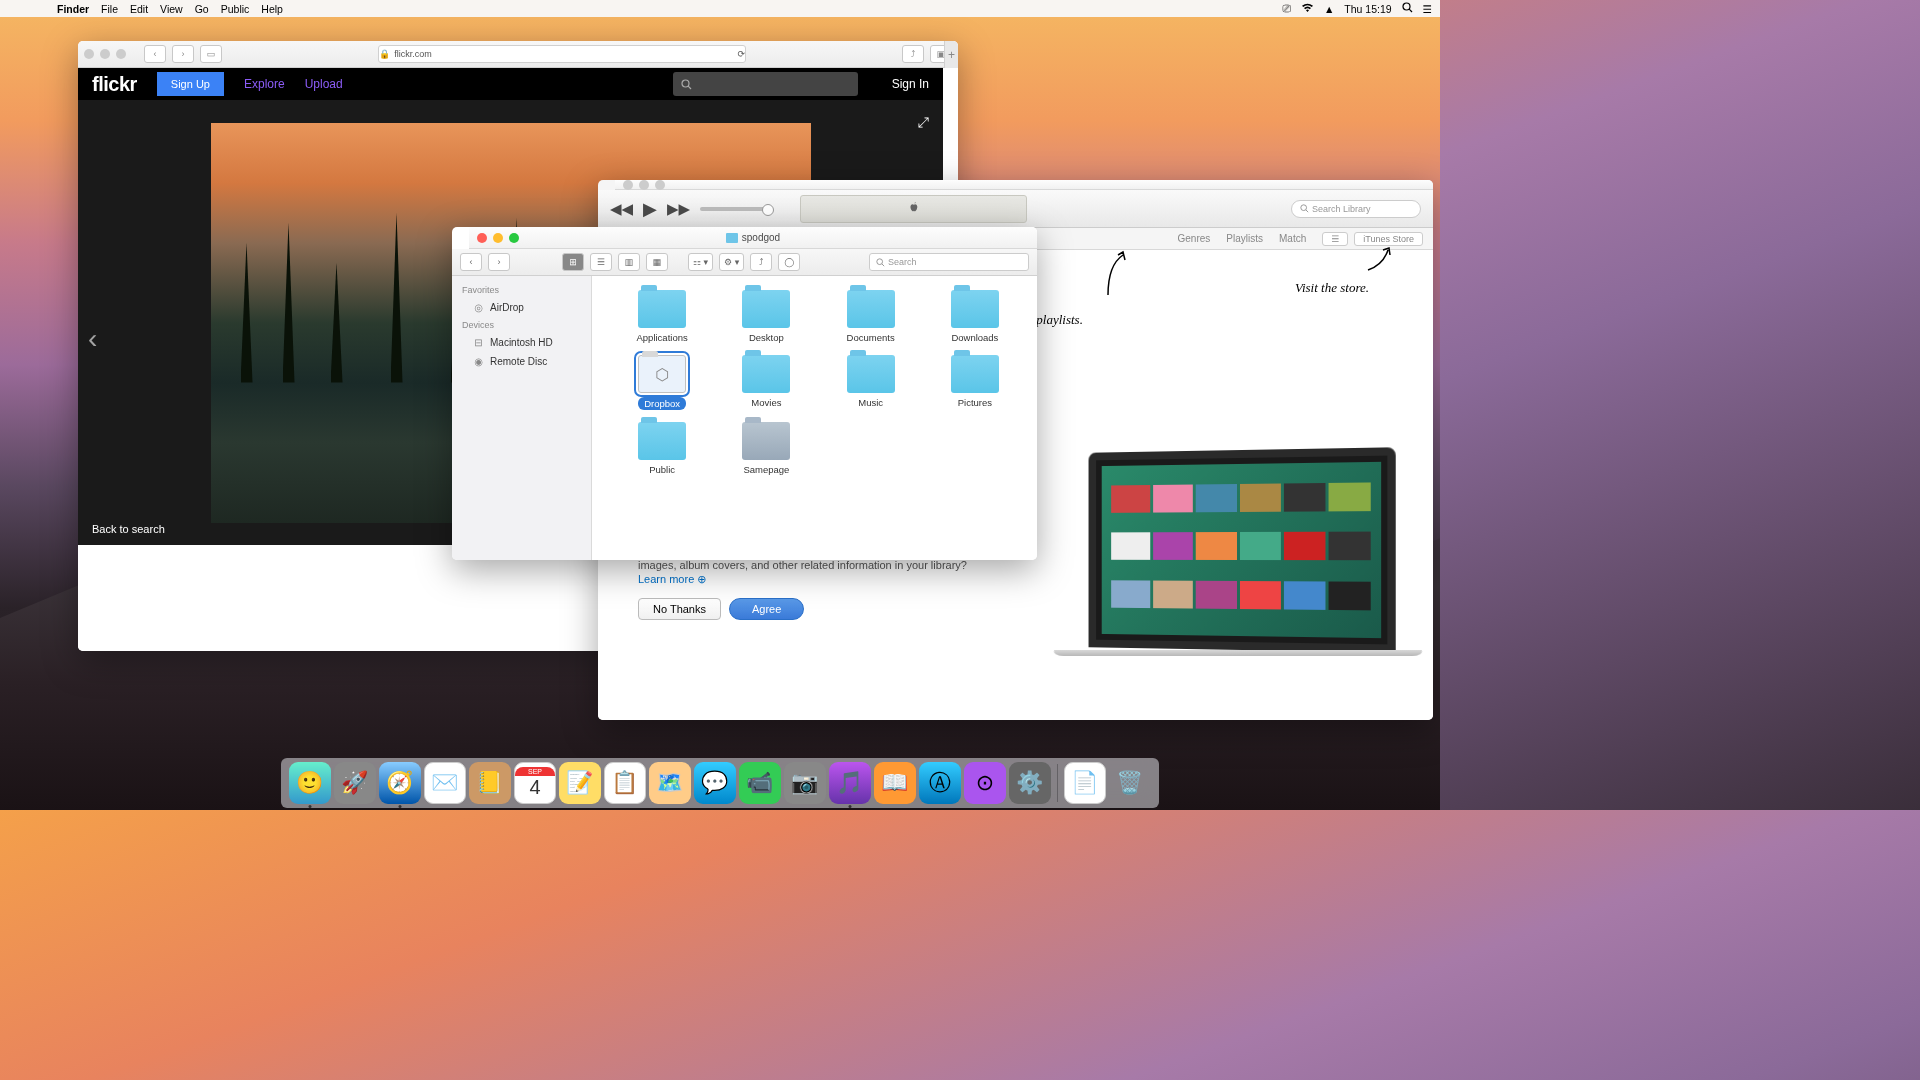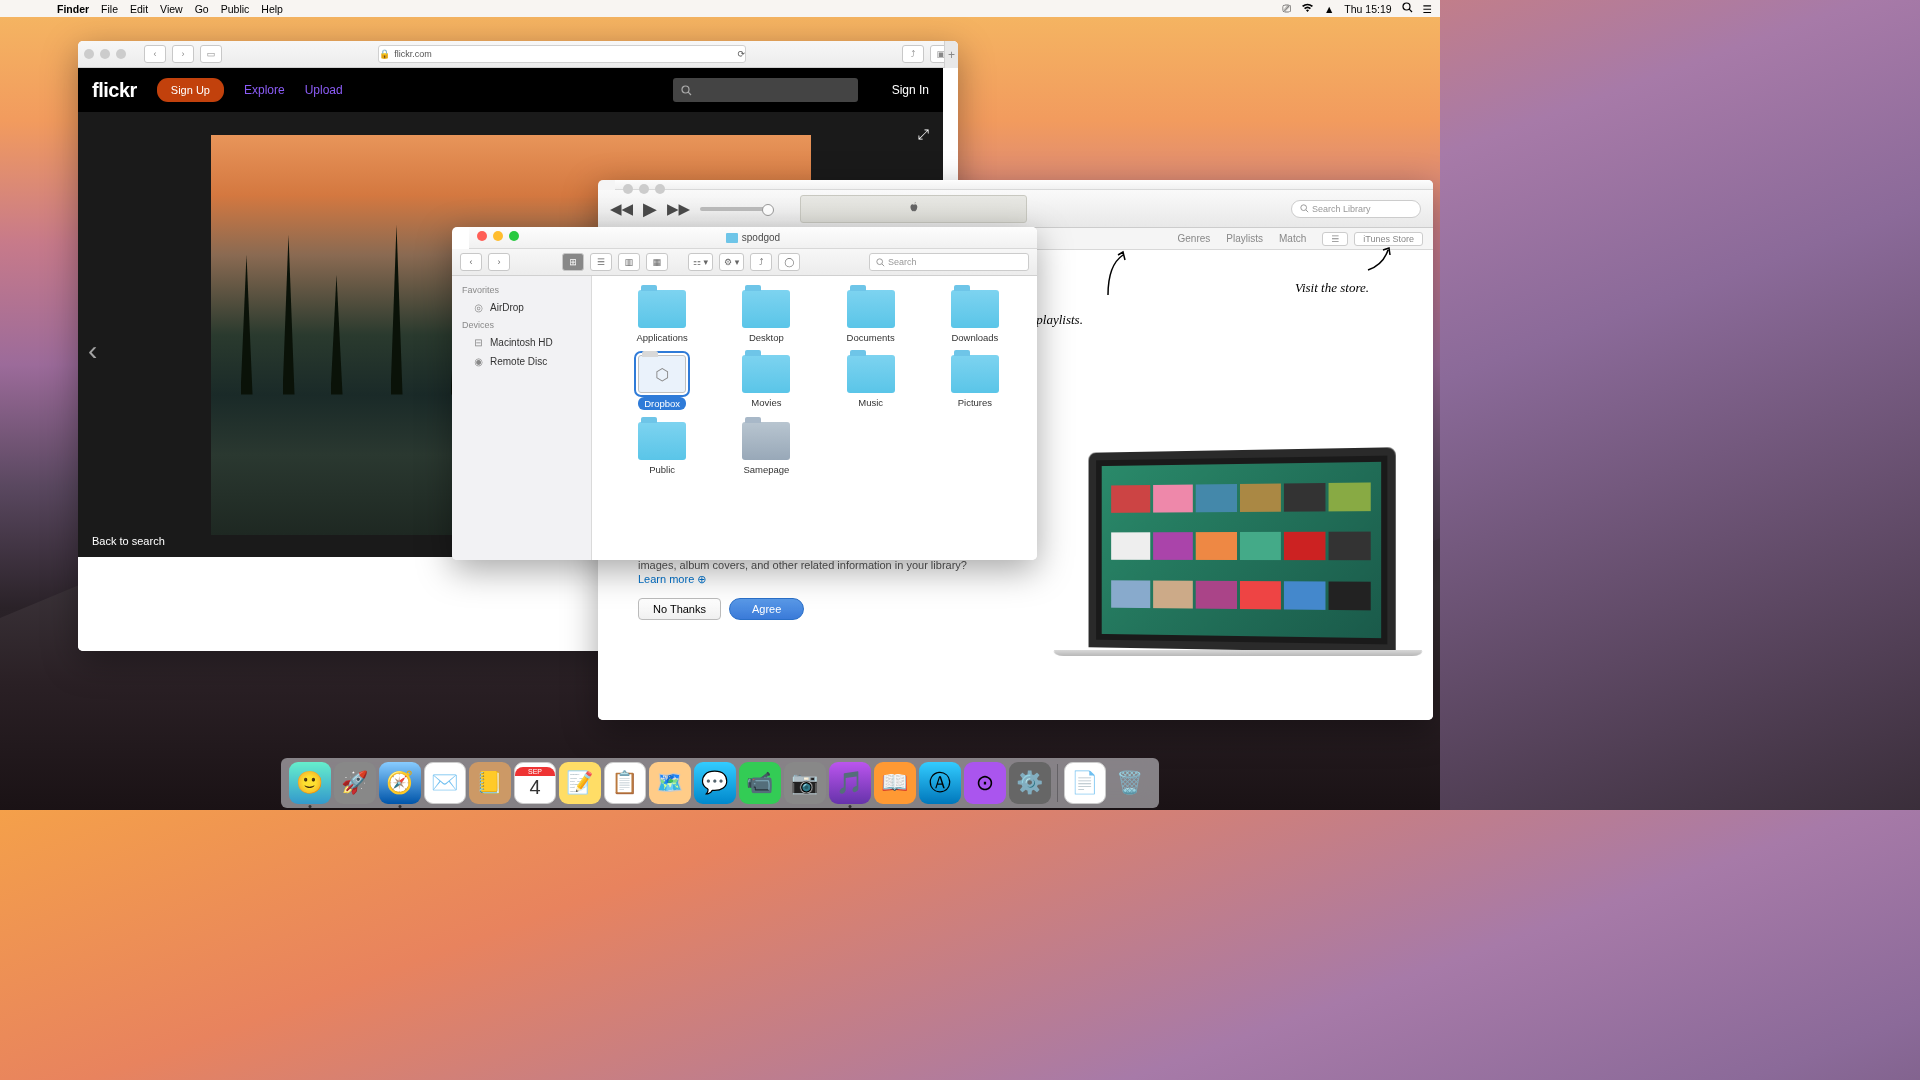--- a/index.html
+++ b/index.html
@@ -10,39 +10,39 @@
 
 .menubar { position: absolute; top: 0; left: 0; right: 0; height: 17px; background: rgba(248,248,248,0.96); display: flex; align-items: center; padding: 0 8px; font-size: 10.5px; color: #000; z-index: 1000; }
 .menubar .apple { font-size: 11px; margin-right: 10px; }
 .menubar .app-name { font-weight: 600; margin-right: 12px; padding-left: 39px; }
 .menubar .menu-item { margin-right: 12px; cursor: default; }
 .menubar .right { margin-left: auto; display: flex; align-items: center; gap: 10px; }
 .menubar .right span { font-size: 10.5px; }
 
 
 .window { position: absolute; background: #fff; border-radius: 5px; box-shadow: 0 10px 35px rgba(0,0,0,0.35); overflow: hidden; }
-.titlebar { height: 22px; background: linear-gradient(#fdfdfd,#f1f1f1); border-bottom: 1px solid #d8d8d8; display: flex; padding: 4px 8px; font-size: 10px; color: #4a4a4a; margin-left: 17px; }
+.titlebar { height: 22px; background: linear-gradient(#fdfdfd,#f1f1f1); border-bottom: 1px solid #d8d8d8; display: flex; align-items: center; padding: 4px 8px; font-size: 10px; color: #4a4a4a; margin-left: 17px; }
 .traffic { display: flex; gap: 6px; }
 .tl { width: 10px; height: 10px; border-radius: 50%; }
 .tl.red { background: #ff5f57; } .tl.yellow { background: #ffbd2e; } .tl.green { background: #28c940; }
 .tl.dim { background: #ccc; }
 
 
 #safari { left: 78px; top: 41px; width: 880px; height: 610px; }
 #safari .toolbar { height: 27px; background: linear-gradient(#f7f7f7,#ececec); border-bottom: 1px solid #d0d0d0; display: flex; align-items: center; padding: 0 6px; gap: 6px; }
 #safari .traffic .tl { background: #ccc; }
 #safari .navbtn { width: 22px; height: 18px; border: 1px solid #c8c8c8; border-radius: 3px; background: #fff; display: flex; align-items: center; justify-content: center; font-size: 9px; color: #888; }
 #safari .url { flex: 1; height: 18px; background: #fff; border: 1px solid #d0d0d0; border-radius: 3px; display: flex; align-items: center; justify-content: center; font-size: 9px; color: #555; gap: 4px; margin: 0 150px; }
 #safari .tbicon { width: 22px; height: 18px; border: 1px solid #c8c8c8; border-radius: 3px; background: #fff; display: flex; align-items: center; justify-content: center; font-size: 9px; color: #888; }
 #safari .newtab { width: 14px; height: 27px; background: #e8e8e8; border-left: 1px solid #d0d0d0; display: flex; align-items: center; justify-content: center; font-size: 12px; color: #888; position: absolute; right: 0; top: 0; }
 
 .flickr-page { position: absolute; top: 27px; left: 0; right: 15px; bottom: 0; background: #fff; }
-.flickr-header { height: 44px; background: #000; display: flex; align-items: center; padding: 0 14px; gap: 20px; }
+.flickr-header { height: 32px; background: #000; display: flex; align-items: center; padding: 0 14px; gap: 20px; }
 .flickr-logo { color: #fff; font-size: 20px; font-weight: 700; letter-spacing: -0.5px; }
-.flickr-btn { background: #c2410c; color: #fff; font-size: 11px; padding: 6px 14px; border-radius: 11px; border: none; }
+.flickr-btn { background: #3b82f6; color: #fff; font-size: 11px; padding: 6px 14px; border-radius: 0; border: none; }
 .flickr-nav { color: #8b5cf6; font-size: 12px; }
 .flickr-search { margin-left: auto; width: 185px; height: 24px; background: #444; border-radius: 3px; display: flex; align-items: center; padding: 0 8px; }
 .flickr-search svg { width: 11px; height: 11px; }
 .flickr-signin { color: #fff; font-size: 12px; margin-left: 14px; }
 
 .flickr-photo-area { height: 445px; background: #1a1a1a; position: relative; display: flex; align-items: center; justify-content: center; }
 .photo-img { width: 600px; height: 400px; background: linear-gradient(180deg, #e8955a 0%, #d47840 15%, #8a6a52 30%, #2a3a2e 50%, #1a2a28 65%, #2a3830 80%, #1e2822 100%); position: relative; overflow: hidden; }
 .photo-trees { position: absolute; top: 80px; left: 0; right: 0; height: 180px; }
 .tree { position: absolute; bottom: 0; width: 12px; background: #0a1208; clip-path: polygon(50% 0, 100% 100%, 0 100%); }
 .photo-nav { position: absolute; top: 50%; font-size: 28px; color: rgba(255,255,255,0.6); cursor: pointer; }

